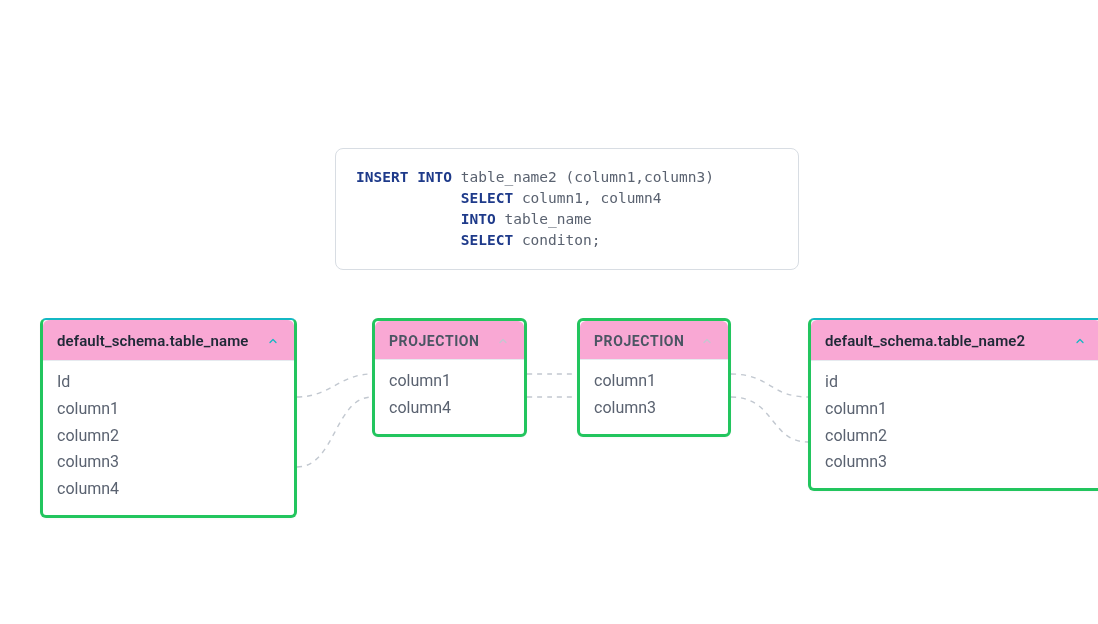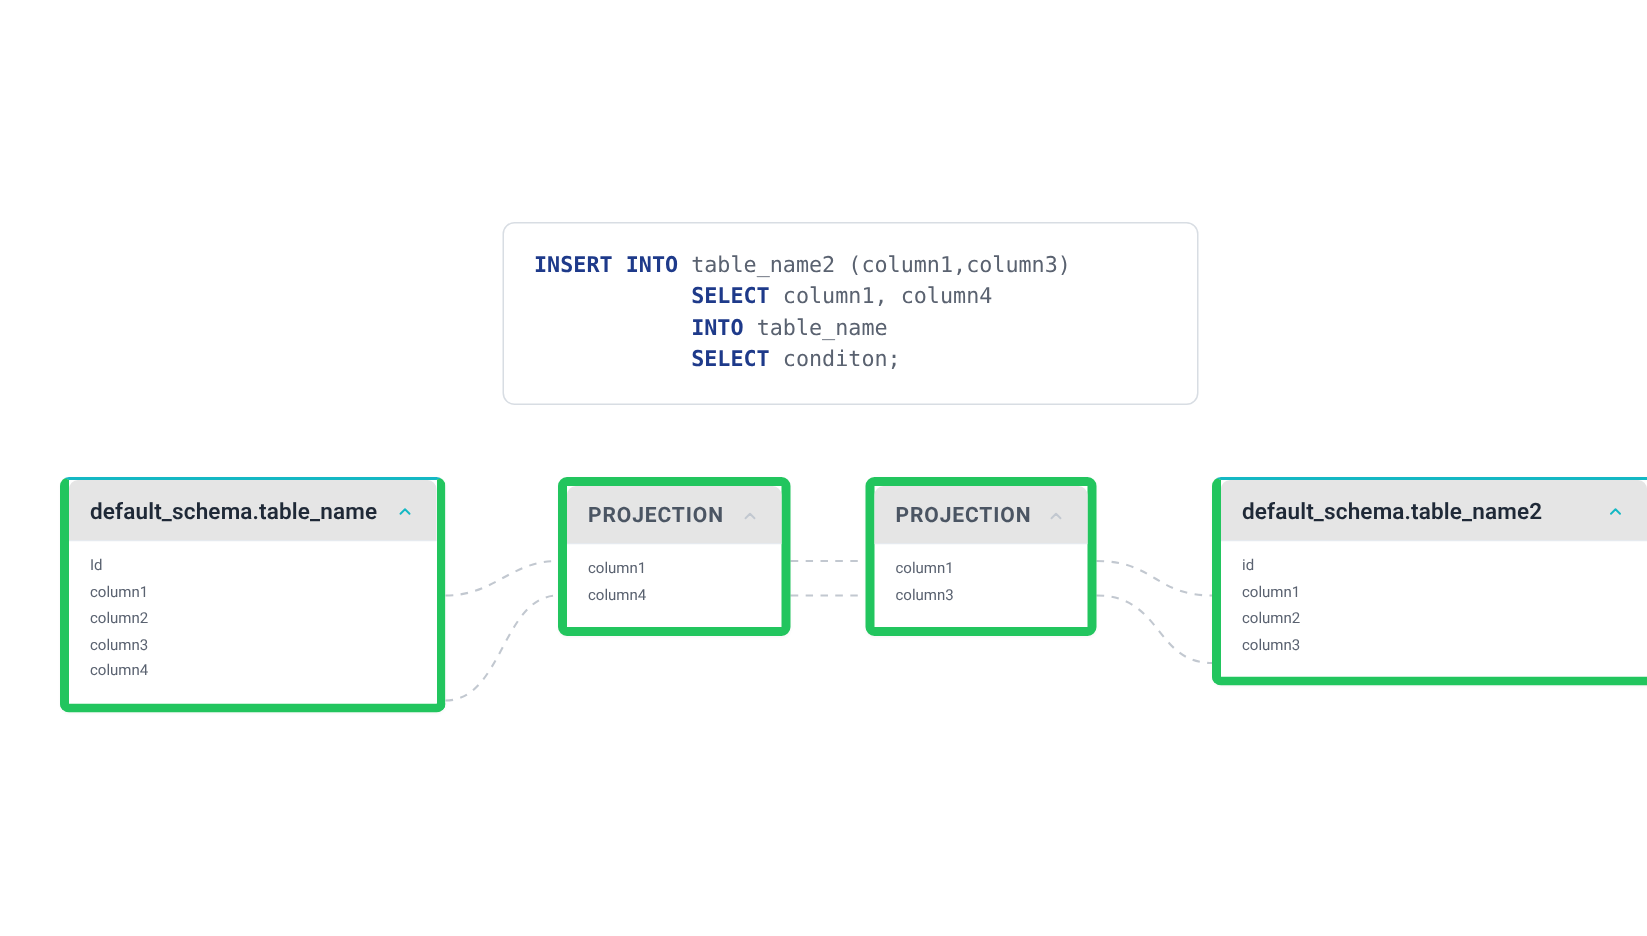--- a/index.html
+++ b/index.html
@@ -23,32 +23,32 @@
       font-family: ui-monospace, SFMono-Regular, Menlo, Consolas, monospace;
       font-size: 14.5px;
       line-height: 1.45;
       color: #5a6270;
       white-space: pre;
     }
     .kw { color: #1e3a8a; font-weight: 700; }
     .node {
       position: absolute;
       background: #ffffff;
-      border: 6px solid #22c55e;
+      border: 3px solid #22c55e;
       border-radius: 6px;
       box-shadow: 0 1px 2px rgba(0,0,0,0.03);
     }
     .node.source, .node.target { border-top: 2px solid #14b8c4; }
     .node-header {
       display: flex;
       justify-content: space-between;
       align-items: center;
       padding: 12px 14px 10px 14px;
       border-bottom: 1px solid #e6eaef;
-      background: #e5e5e5;
+      background: #f9a8d4;
       border-top-left-radius: 6px;
       border-top-right-radius: 6px;
     }
     .node-title {
       font-size: 15px;
       font-weight: 600;
       color: #1f2937;
       letter-spacing: 0.1px;
     }
     .proj-title {
@@ -62,21 +62,21 @@
       height: 14px;
       display: inline-flex;
       align-items: center;
       justify-content: center;
     }
     .chev svg { width: 12px; height: 12px; }
     .node-body {
       padding: 8px 14px 12px 14px;
     }
     .col-item {
-      font-size: 10px;
+      font-size: 16px;
       color: #5a6270;
       line-height: 1.55;
       padding: 1px 0;
     }
     .svg-connectors {
       position: absolute;
       left: 0; top: 0;
       width: 1098px;
       height: 624px;
       pointer-events: none;

